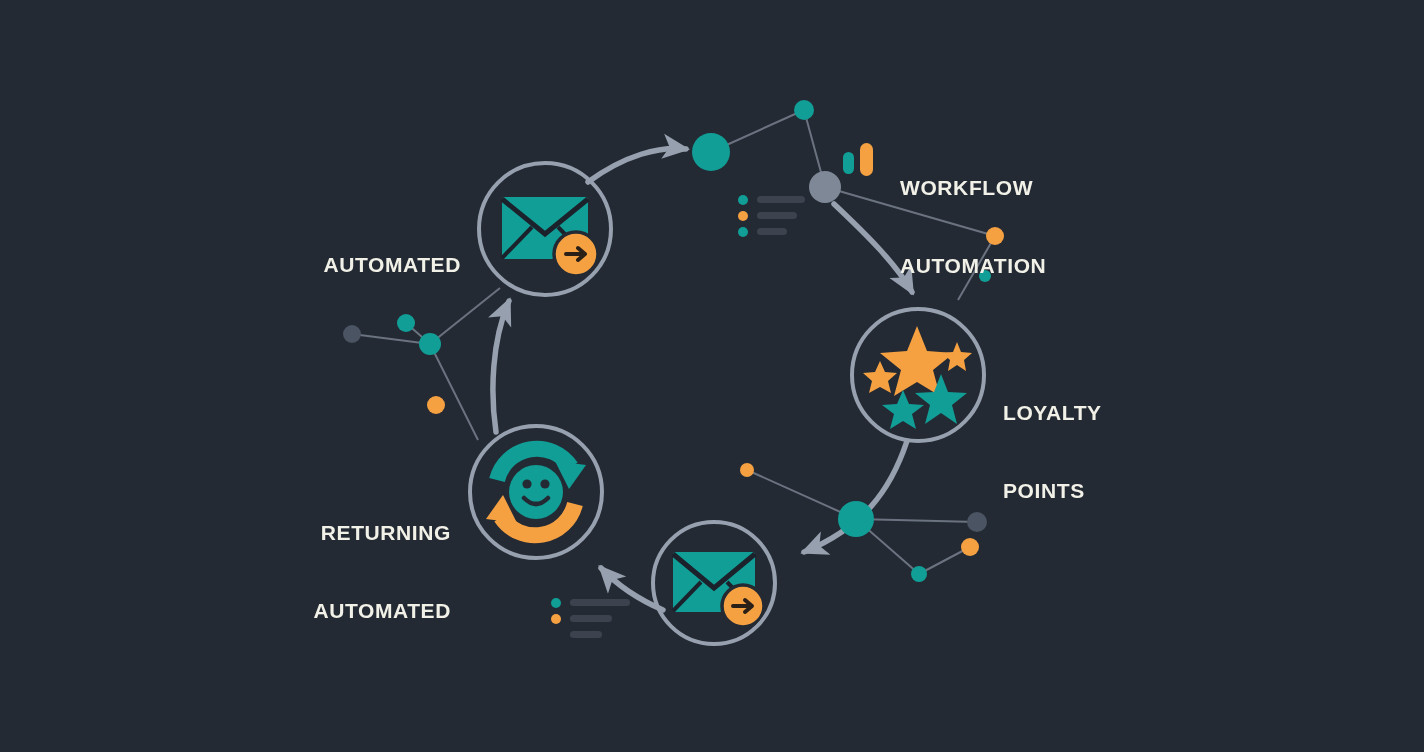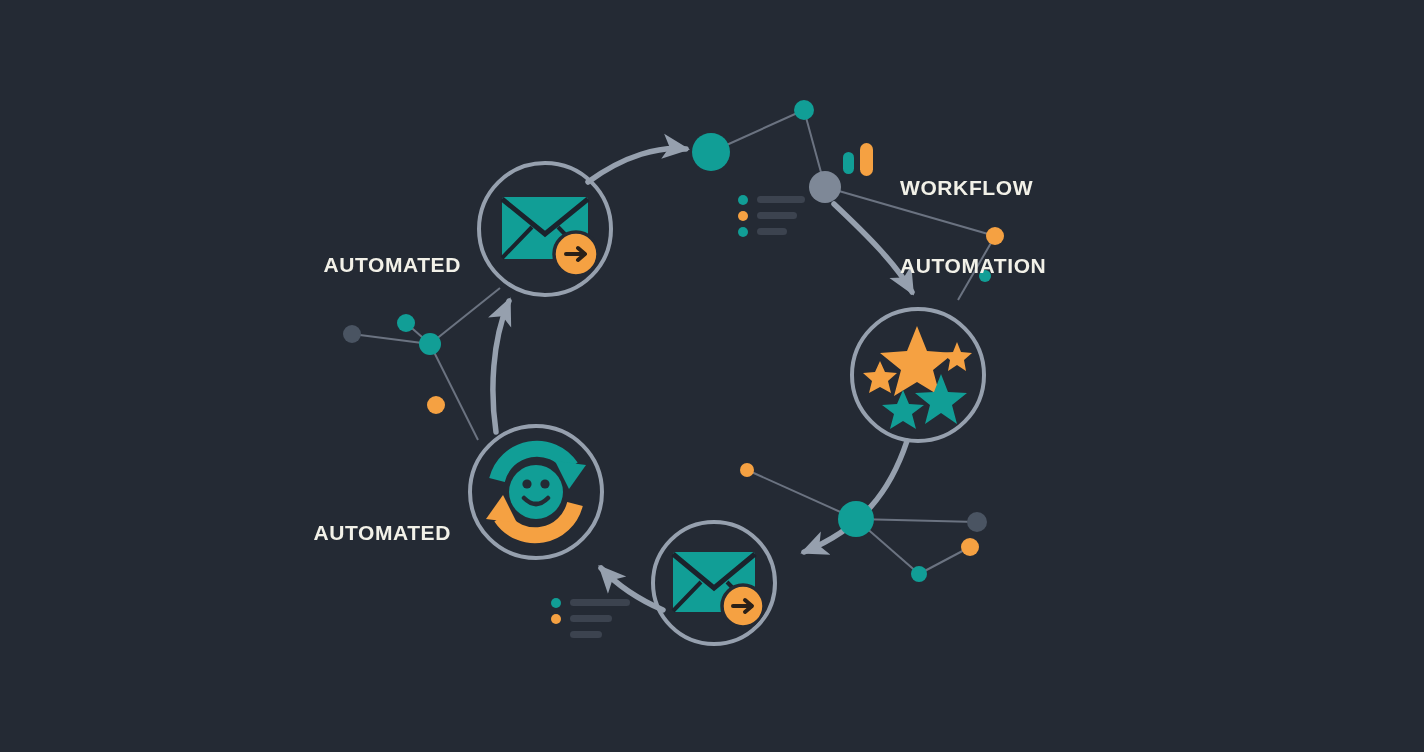--- a/index.html
+++ b/index.html
@@ -169,18 +169,23 @@
 
   <div class="lbl right" style="left:231px; top:200px; width:230px;">
     <div>AUTOMATED</div>
   </div>
 
   <div class="lbl left" style="left:900px; top:123px; width:260px;">
     <div>WORKFLOW</div>
     <div>AUTOMATION</div>
   </div>
 
+  <div class="lbl left" style="left:1003px; top:348px; width:230px;">
+    <div>LOYALTY</div>
+    <div>POINTS</div>
+  </div>
 
   <div class="lbl right" style="left:217px; top:468px; width:234px;">
+    <div>RETURNING</div>
     <div>AUTOMATED</div>
   </div>
 
 </div>
 
 </body></html>

